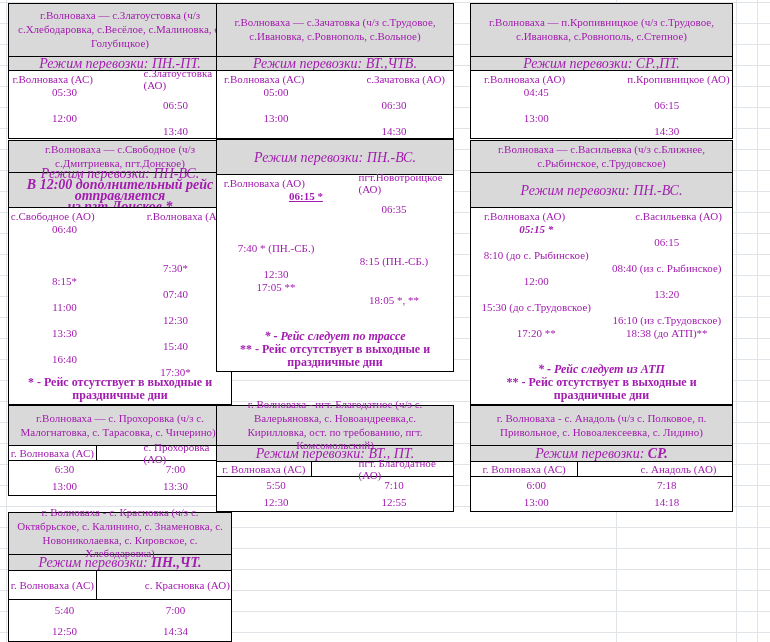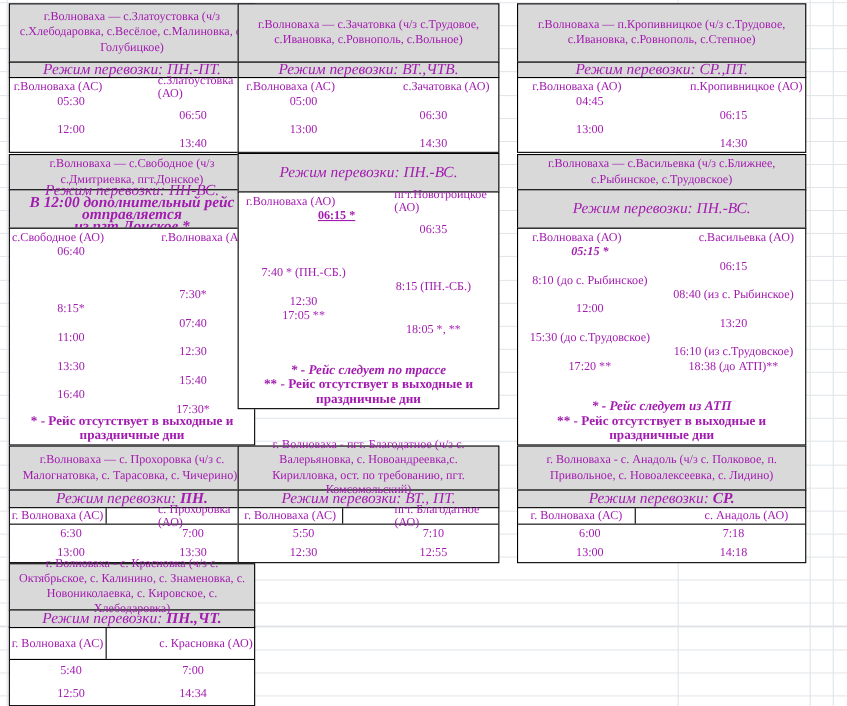--- a/index.html
+++ b/index.html
@@ -286,23 +286,20 @@
           <div class="tc">18:38 (до АТП)**</div>
         </div>
         <div class="fnotes">
           <div class="fn bold-italic">* - Рейс следует из АТП</div>
           <div class="fn bold">** - Рейс отсутствует в выходные и праздничные дни</div>
         </div>
       </div>
     </div>
   <div class="blk sec3 c1">
       <div class="route">г.Волноваха — с. Прохоровка (ч/з с. Малогнатовка, с. Тарасовка, с. Чичерино))</div>
-      <div class="regime">
-        <div class="rg-line"><span>Режим перевозки: </span><span class="bold">ПН.</span></div>
-      </div>
       <div class="ttable">
         <div class="thead divided">
           <div class="th">г. Волноваха (АС)</div>
           <div class="th">с. Прохоровка (АО)</div>
         </div>
         <div class="tline">
           <div class="tc">6:30</div>
           <div class="tc">7:00</div>
         </div>
         <div class="tline">

